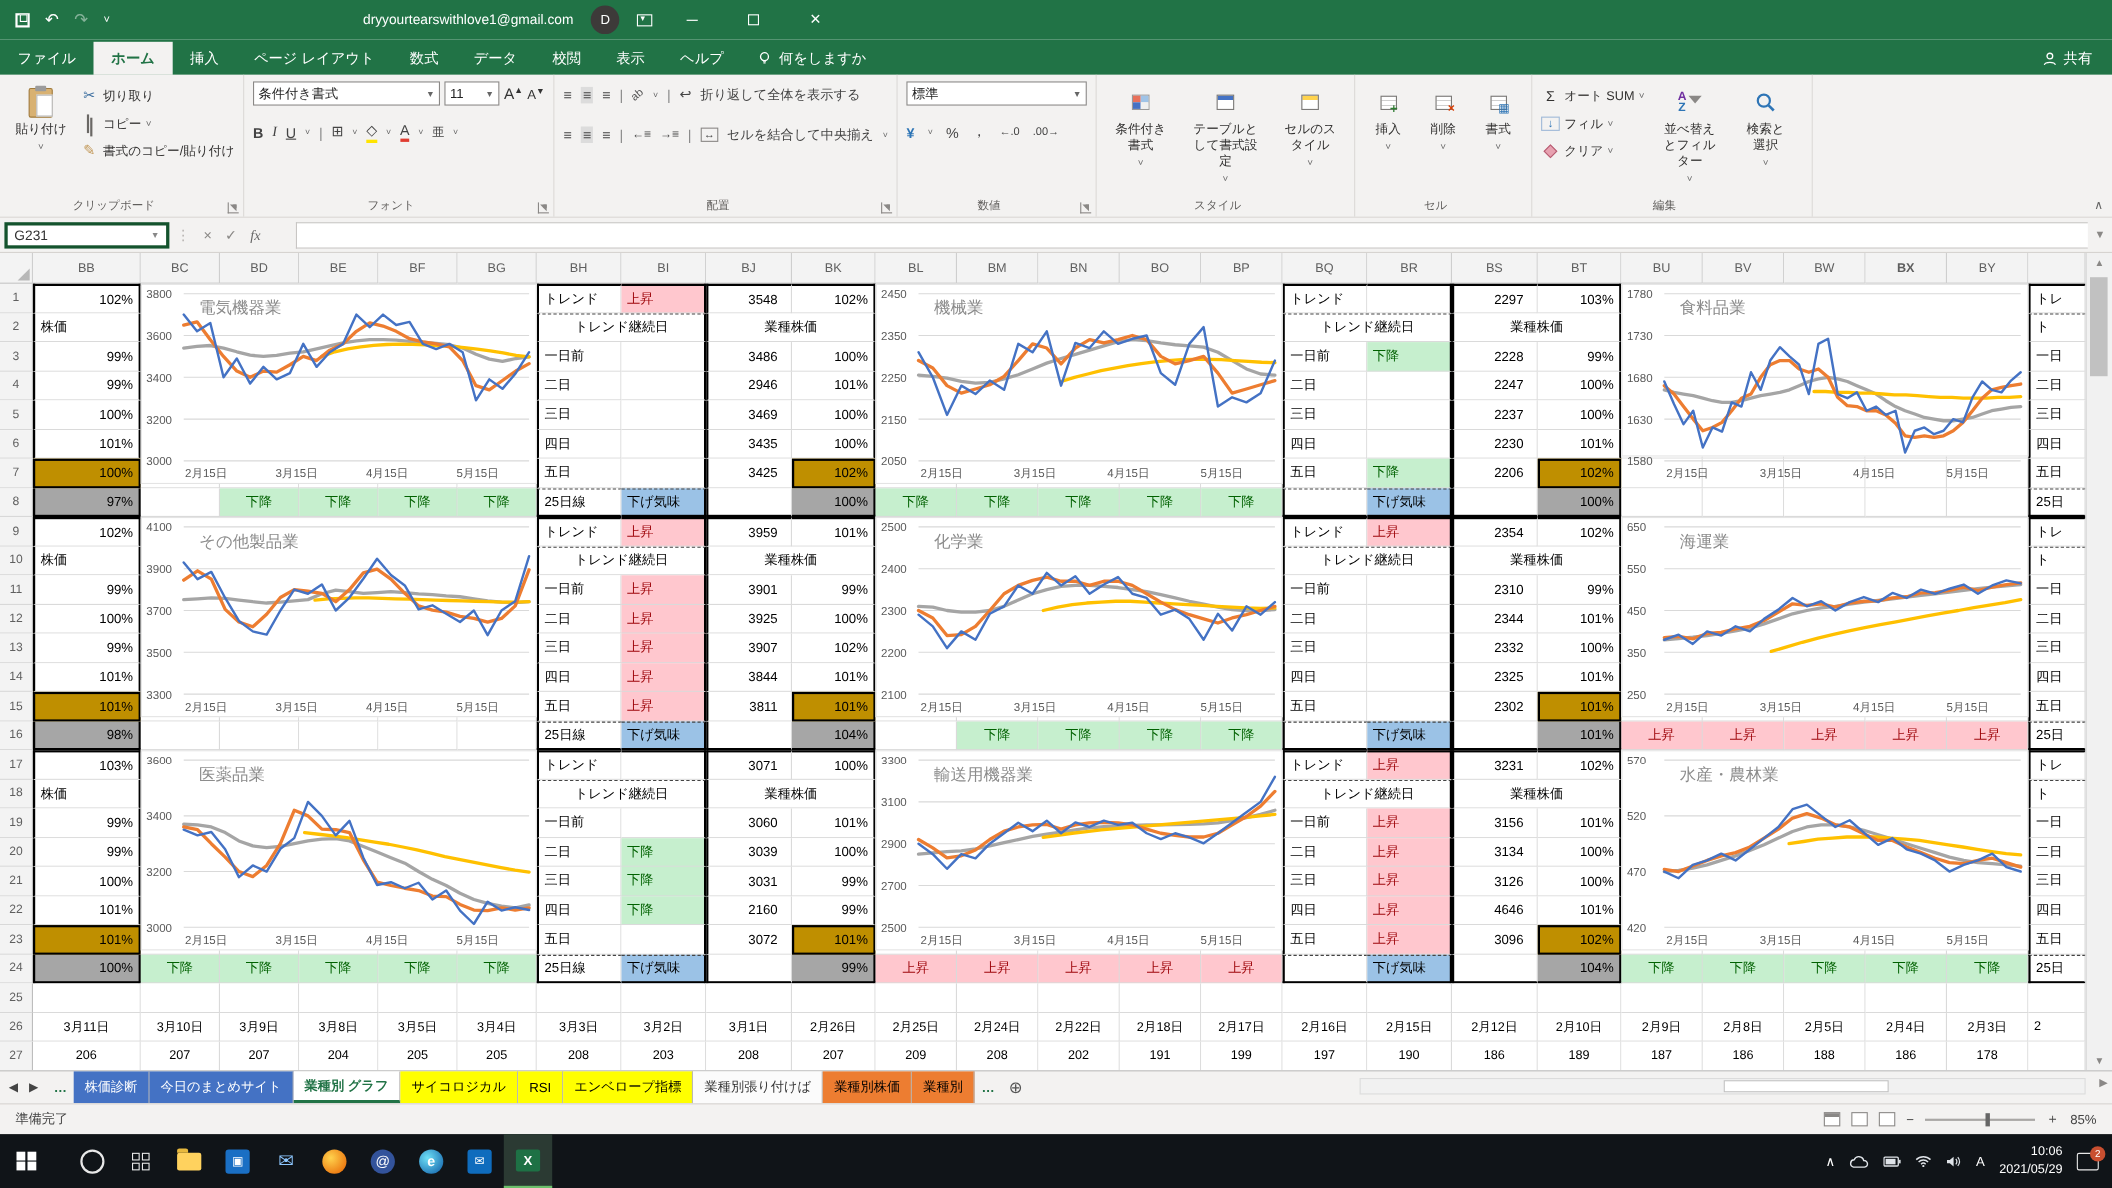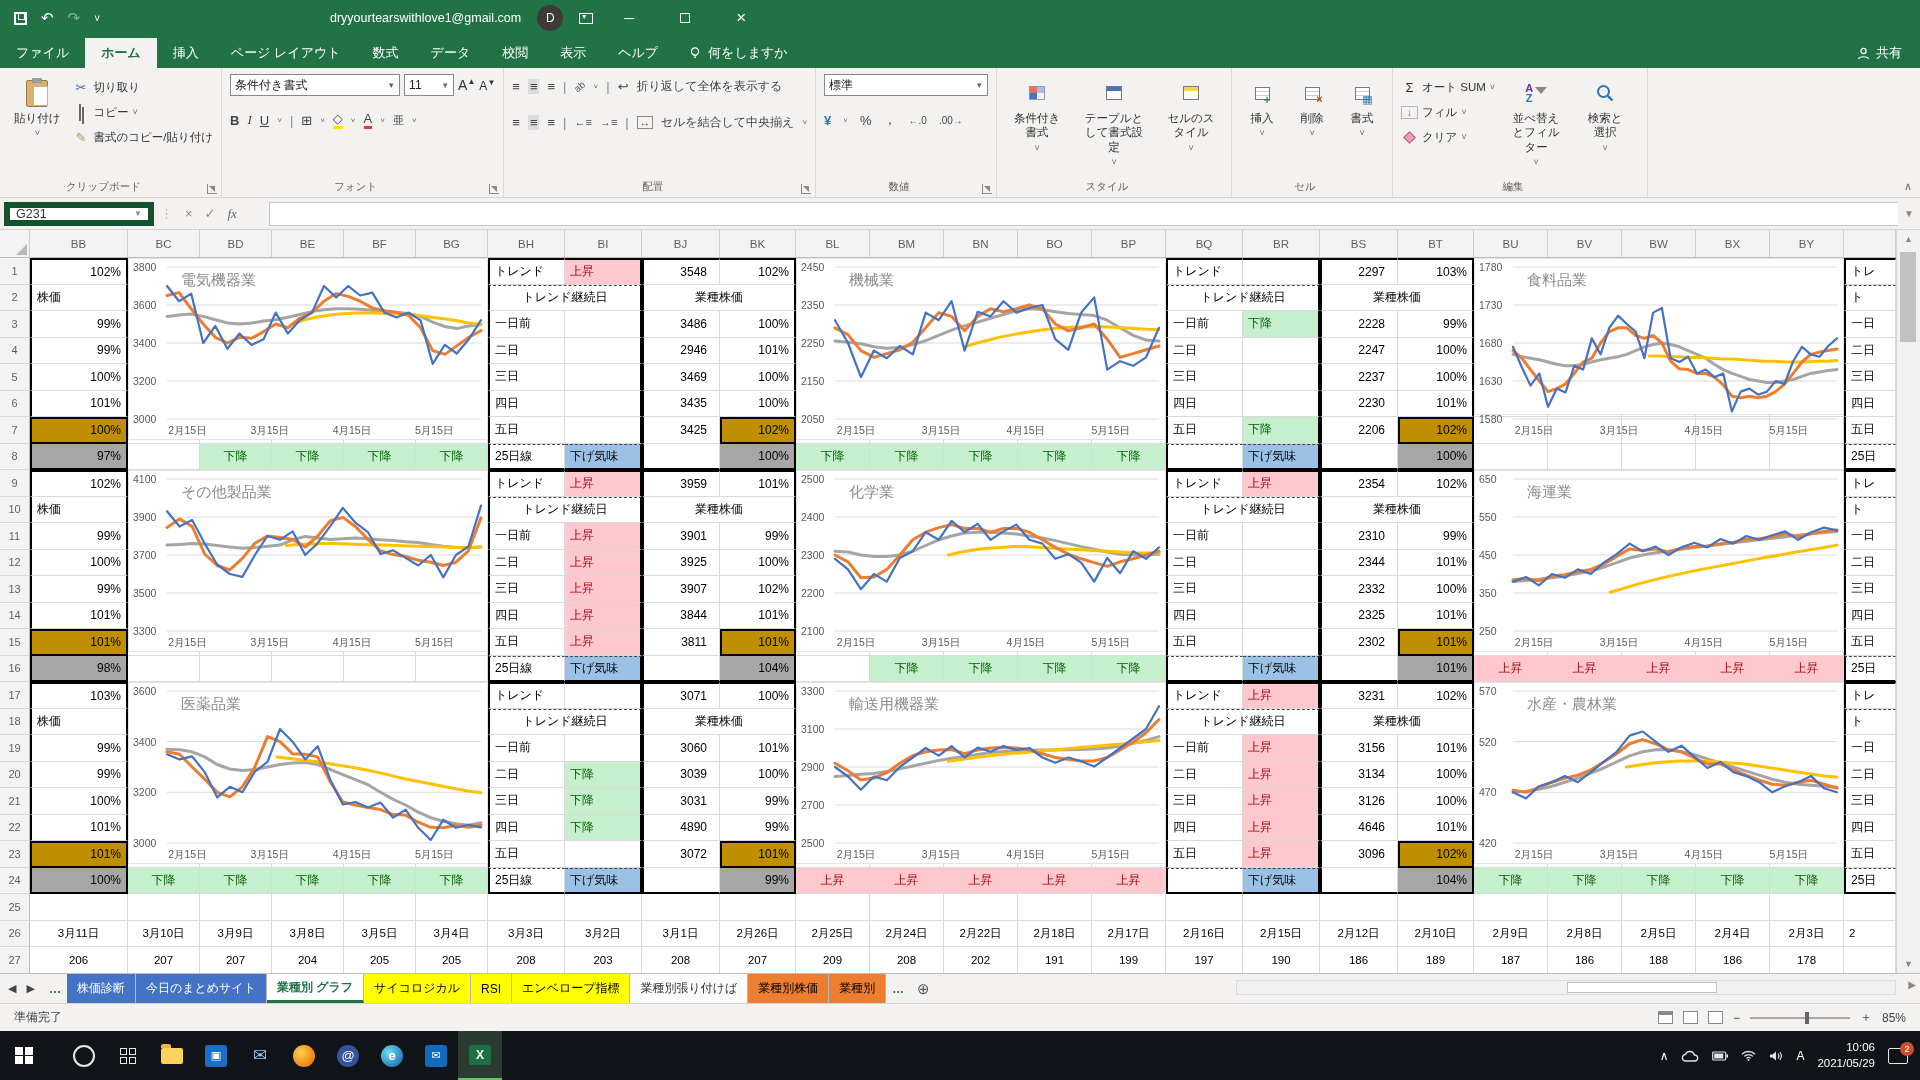--- a/index.html
+++ b/index.html
@@ -49,21 +49,21 @@
   .gridico.y{background:linear-gradient(#ffd34d 4px,#fff 4px);}
   .cf-ico{width:16px;height:14px;display:grid;grid-template-columns:1fr 1fr;grid-template-rows:1fr 1fr;border:1px solid #999;}
   .cf-ico i:nth-child(1){background:#e8705a}.cf-ico i:nth-child(2){background:#9fc3e7}.cf-ico i:nth-child(3){background:#4472c4}.cf-ico i:nth-child(4){background:#f0f0f0}
   .mini-grid{width:15px;height:13px;border:1px solid #7b7977;background:repeating-linear-gradient(#fff 0 3px,#cfcfcf 3px 4px);position:relative;}
   .mini-grid b{position:absolute;right:-4px;bottom:-5px;font-size:11px;line-height:10px;}
   .collapse{position:absolute;right:8px;bottom:4px;color:#666;font-size:11px;}
   .chip{display:inline-block;transform:rotate(-45deg);width:9px;height:9px;background:#e7a1b0;border:1px solid #b65c72;}
   .funnel{display:inline-block;width:0;height:0;border:6px solid transparent;border-top:7px solid #8a8886;}
   
   .fbar{position:absolute;left:0;top:198px;width:1920px;height:32px;background:#f3f2f1;display:flex;align-items:center;border-bottom:1px solid #d6d3d0;}
-  .namebox{width:150px;height:24px;background:#fff;border:6px solid #14532d;margin-left:4px;display:flex;align-items:center;justify-content:space-between;padding:0 6px;font-size:12.5px;color:#333;}
+  .namebox{width:150px;height:24px;background:#fff;border:3px solid #14532d;margin-left:4px;display:flex;align-items:center;justify-content:space-between;padding:0 6px;font-size:12.5px;color:#333;}
   .fsep{color:#b5b2af;padding:0 6px;font-size:13px;}
   .fbtns{display:flex;gap:12px;color:#8a8886;font-size:13px;width:90px;padding-left:6px;}
   .fx{font-style:italic;font-family:"Liberation Serif","DejaVu Serif",serif;color:#666;}
   .finput{flex:1;height:24px;background:#fff;border:1px solid #c8c6c4;border-right:none;}
   .fend{width:22px;color:#8a8886;font-size:10px;text-align:center;}
   
   #sheet{position:absolute;left:0;top:230px;width:1920px;height:743px;background:#fff;overflow:hidden;}
   .hdrrow{position:absolute;left:0;top:0;height:28px;display:flex;}
   .hcell{height:28px;background:#f3f3f3;border-right:1px solid #cecece;border-bottom:1px solid #bdbdbd;color:#5f5f5f;font-size:11.5px;display:flex;align-items:center;justify-content:center;}
   .corner{position:relative;}
@@ -422,21 +422,21 @@
       <div class="hcell" style="width: 74px;">BN</div>
       <div class="hcell" style="width: 74px;">BO</div>
       <div class="hcell" style="width: 74px;">BP</div>
       <div class="hcell" style="width: 77px;">BQ</div>
       <div class="hcell" style="width: 77px;">BR</div>
       <div class="hcell" style="width: 78px;">BS</div>
       <div class="hcell" style="width: 76px;">BT</div>
       <div class="hcell" style="width: 74px;">BU</div>
       <div class="hcell" style="width: 74px;">BV</div>
       <div class="hcell" style="width: 74px;">BW</div>
-      <div class="hcell" style="width: 74px;">BX</div>
+      <div class="hcell" style="width: 74px; font-weight: bold;">BX</div>
       <div class="hcell" style="width: 74px;">BY</div>
       <div class="hcell" style="width: 52px;"></div>
     </div>
     <div class="grow" style="top: 28px; height: 26.5px;">
       <div class="rowhdr">1</div>
       <div class="cell num bl2 br2 bt2" style="width: 98px;">102%</div>
       <div class="cell" style="width: 72px;"></div>
       <div class="cell" style="width: 72px;"></div>
       <div class="cell" style="width: 72px;"></div>
       <div class="cell" style="width: 72px;"></div>
@@ -1012,21 +1012,21 @@
     <div class="grow" style="top: 584.5px; height: 26.5px;">
       <div class="rowhdr">22</div>
       <div class="cell num bl2 br2" style="width: 98px;">101%</div>
       <div class="cell" style="width: 72px;"></div>
       <div class="cell" style="width: 72px;"></div>
       <div class="cell" style="width: 72px;"></div>
       <div class="cell" style="width: 72px;"></div>
       <div class="cell" style="width: 72px;"></div>
       <div class="cell lft bl2" style="width: 77px;">四日</div>
       <div class="cell lft br2 bgGreen" style="width: 77px;">下降</div>
-      <div class="cell pnum bl2" style="width: 78px;">4890</div>
+      <div class="cell pnum bl2" style="width: 78px;">2160</div>
       <div class="cell num br2" style="width: 76px;">99%</div>
       <div class="cell" style="width: 74px;"></div>
       <div class="cell" style="width: 74px;"></div>
       <div class="cell" style="width: 74px;"></div>
       <div class="cell" style="width: 74px;"></div>
       <div class="cell" style="width: 74px;"></div>
       <div class="cell lft bl2" style="width: 77px;">四日</div>
       <div class="cell lft br2 bgPink" style="width: 77px;">上昇</div>
       <div class="cell pnum bl2" style="width: 78px;">4646</div>
       <div class="cell num br2" style="width: 76px;">101%</div>

